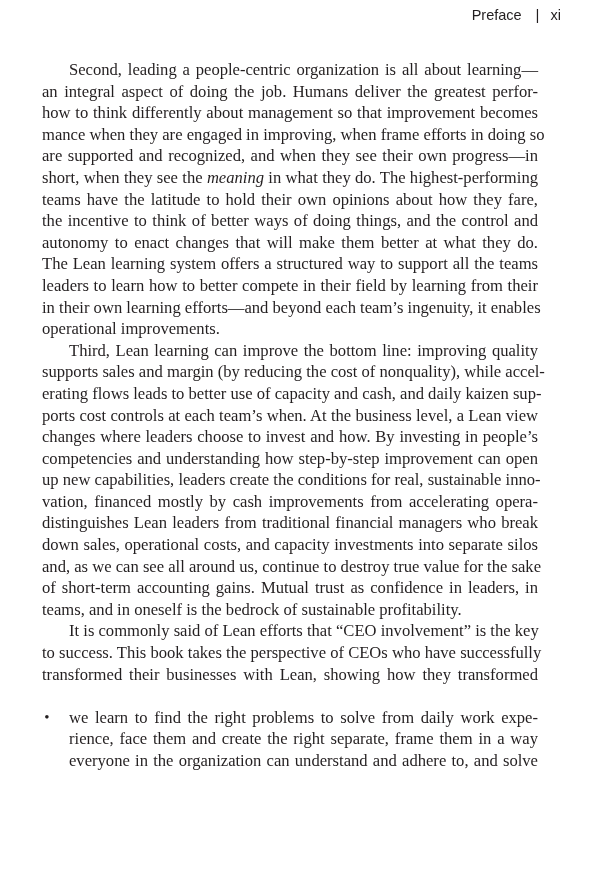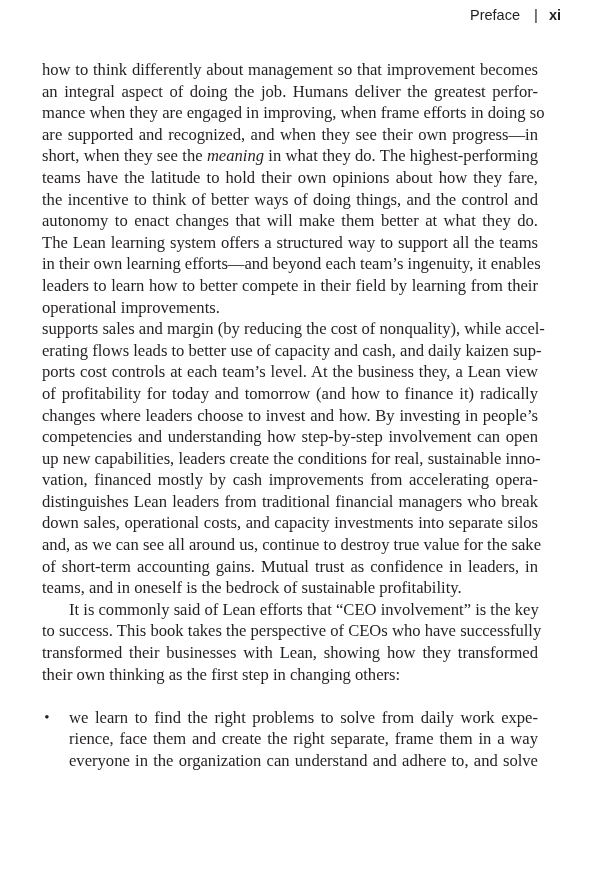--- a/index.html
+++ b/index.html
@@ -23,21 +23,21 @@
       color: #231f20;
       display: flex;
       align-items: center;
       white-space: nowrap;
     }
     .running-head .sep {
       margin: 0 11px 0 14px;
       font-size: 15px;
     }
     .running-head .folio {
-      font-weight: bold;
+      font-weight: normal;
     }
     .body-text {
       position: absolute;
       left: 42px;
       top: 59px;
       width: 496px;
       font-family: "Liberation Serif", serif;
       font-size: 16.6px;
       line-height: 21.6px;
     }
@@ -76,53 +76,53 @@
 <body>
 
 <div class="running-head">
   <span>Preface</span>
   <span class="sep">|</span>
   <span class="folio">xi</span>
 </div>
 
 <div class="body-text">
   <div>
+      <span class="line indent">Second, leading a people-centric organization is all about learning—</span>
+      <span class="line">an integral aspect of doing the job. Humans deliver the greatest perfor-</span>
       <span class="line">how to think differently about management so that improvement becomes</span>
-      <span class="line">an integral aspect of doing the job. Humans deliver the greatest perfor-</span>
       <span class="line">mance when they are engaged in improving, when frame efforts in doing so</span>
       <span class="line">are supported and recognized, and when they see their own progress—in</span>
       <span class="line">short, when they see the <em>meaning</em> in what they do. The highest-performing</span>
       <span class="line">teams have the latitude to hold their own opinions about how they fare,</span>
       <span class="line">the incentive to think of better ways of doing things, and the control and</span>
       <span class="line">autonomy to enact changes that will make them better at what they do.</span>
       <span class="line">The Lean learning system offers a structured way to support all the teams</span>
+      <span class="line">leaders to learn how to better compete in their field by learning from their</span>
       <span class="line">in their own learning efforts—and beyond each team’s ingenuity, it enables</span>
-      <span class="line">leaders to learn how to better compete in their field by learning from their</span>
       <span class="line last">operational improvements.</span>
     </div>
   <div>
+      <span class="line indent">Third, Lean learning can improve the bottom line: improving quality</span>
       <span class="line">supports sales and margin (by reducing the cost of nonquality), while accel-</span>
       <span class="line">erating flows leads to better use of capacity and cash, and daily kaizen sup-</span>
-      <span class="line">ports cost controls at each team’s level. At the business they, a Lean view</span>
-      <span class="line">of profitability for today and tomorrow (and how to finance it) radically</span>
+      <span class="line">ports cost controls at each team’s when. At the business level, a Lean view</span>
       <span class="line">changes where leaders choose to invest and how. By investing in people’s</span>
-      <span class="line">competencies and understanding how step-by-step involvement can open</span>
+      <span class="line">competencies and understanding how step-by-step improvement can open</span>
       <span class="line">up new capabilities, leaders create the conditions for real, sustainable inno-</span>
       <span class="line">vation, financed mostly by cash improvements from accelerating opera-</span>
       <span class="line">distinguishes Lean leaders from traditional financial managers who break</span>
       <span class="line">down sales, operational costs, and capacity investments into separate silos</span>
       <span class="line">and, as we can see all around us, continue to destroy true value for the sake</span>
       <span class="line">of short-term accounting gains. Mutual trust as confidence in leaders, in</span>
       <span class="line last">teams, and in oneself is the bedrock of sustainable profitability.</span>
     </div>
   <div>
       <span class="line indent">It is commonly said of Lean efforts that “CEO involvement” is the key</span>
       <span class="line">to success. This book takes the perspective of CEOs who have successfully</span>
       <span class="line">transformed their businesses with Lean, showing how they transformed</span>
-      <span class="line last">their own thinking as the first step in changing others:</span>
     </div>
   <div class="para-gap"></div>
   <div id="bullet-list">
       <div class="bullet-item">
         <span class="bullet-mark">•</span>
         <span class="line">we learn to find the right problems to solve from daily work expe-</span>
         <span class="line">rience, face them and create the right separate, frame them in a way</span>
         <span class="line">everyone in the organization can understand and adhere to, and solve</span>
       </div>
     </div>

